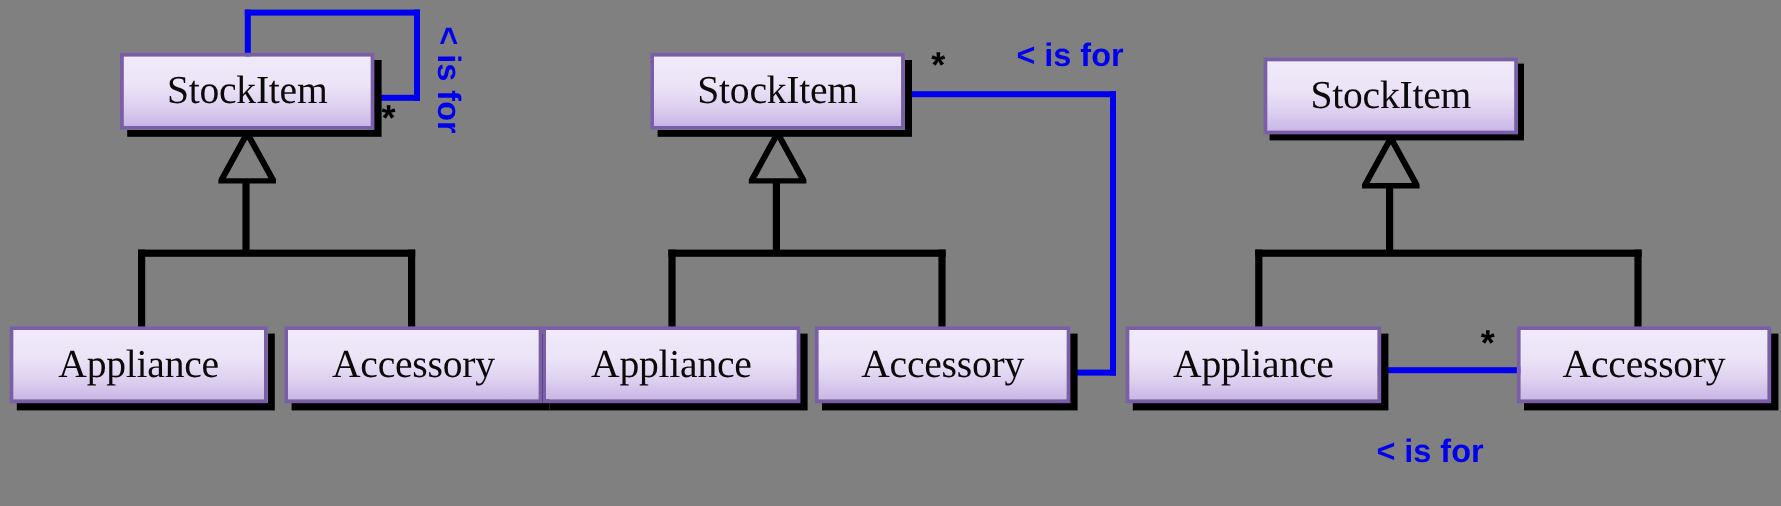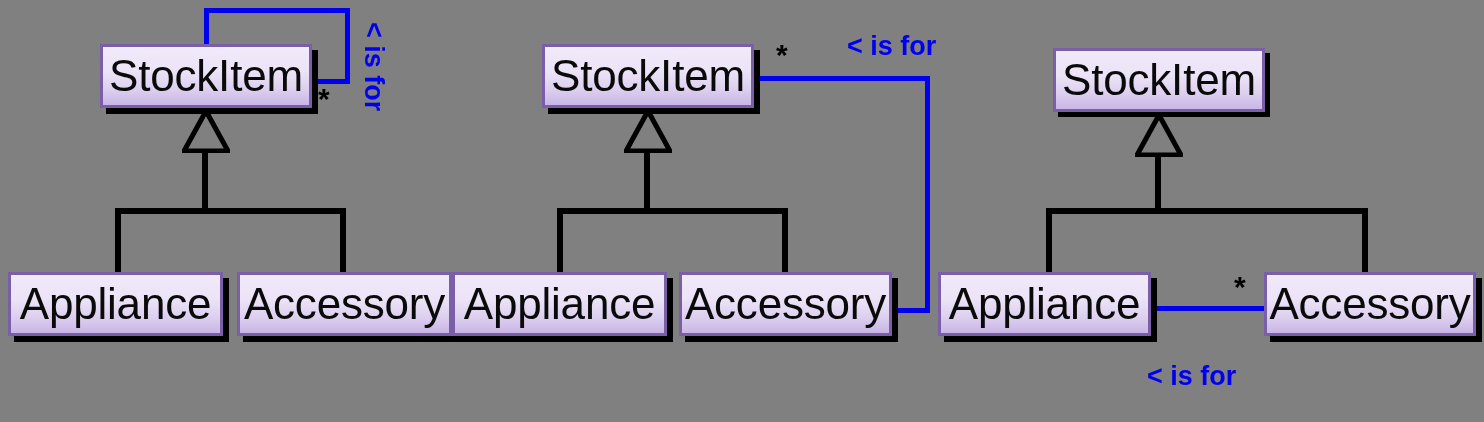--- a/index.html
+++ b/index.html
@@ -25,22 +25,22 @@
     box-sizing: border-box;
     border: 3px solid #7a5fa8;
     background: linear-gradient(to bottom, #f0eaf9 0%, #ece3f7 42%, #ddd0ef 72%, #c9b6e6 100%);
     box-shadow: 6px 6px 0 0 #000000;
     display: flex;
     align-items: center;
     justify-content: center;
     z-index: 5;
   }
   .uml-box .uml-label {
-    font-family: Liberation Sans, sans-serif;
-    font-size: 44px;
+    font-family: Liberation Serif, serif;
+    font-size: 33px;
     color: #0a0a0a;
     line-height: 1;
     white-space: nowrap;
     letter-spacing: -0.2px;
   }
   
   .uml-box.shadow-soft {
     box-shadow: 5px 5px 0 0 #000000;
   }
 

